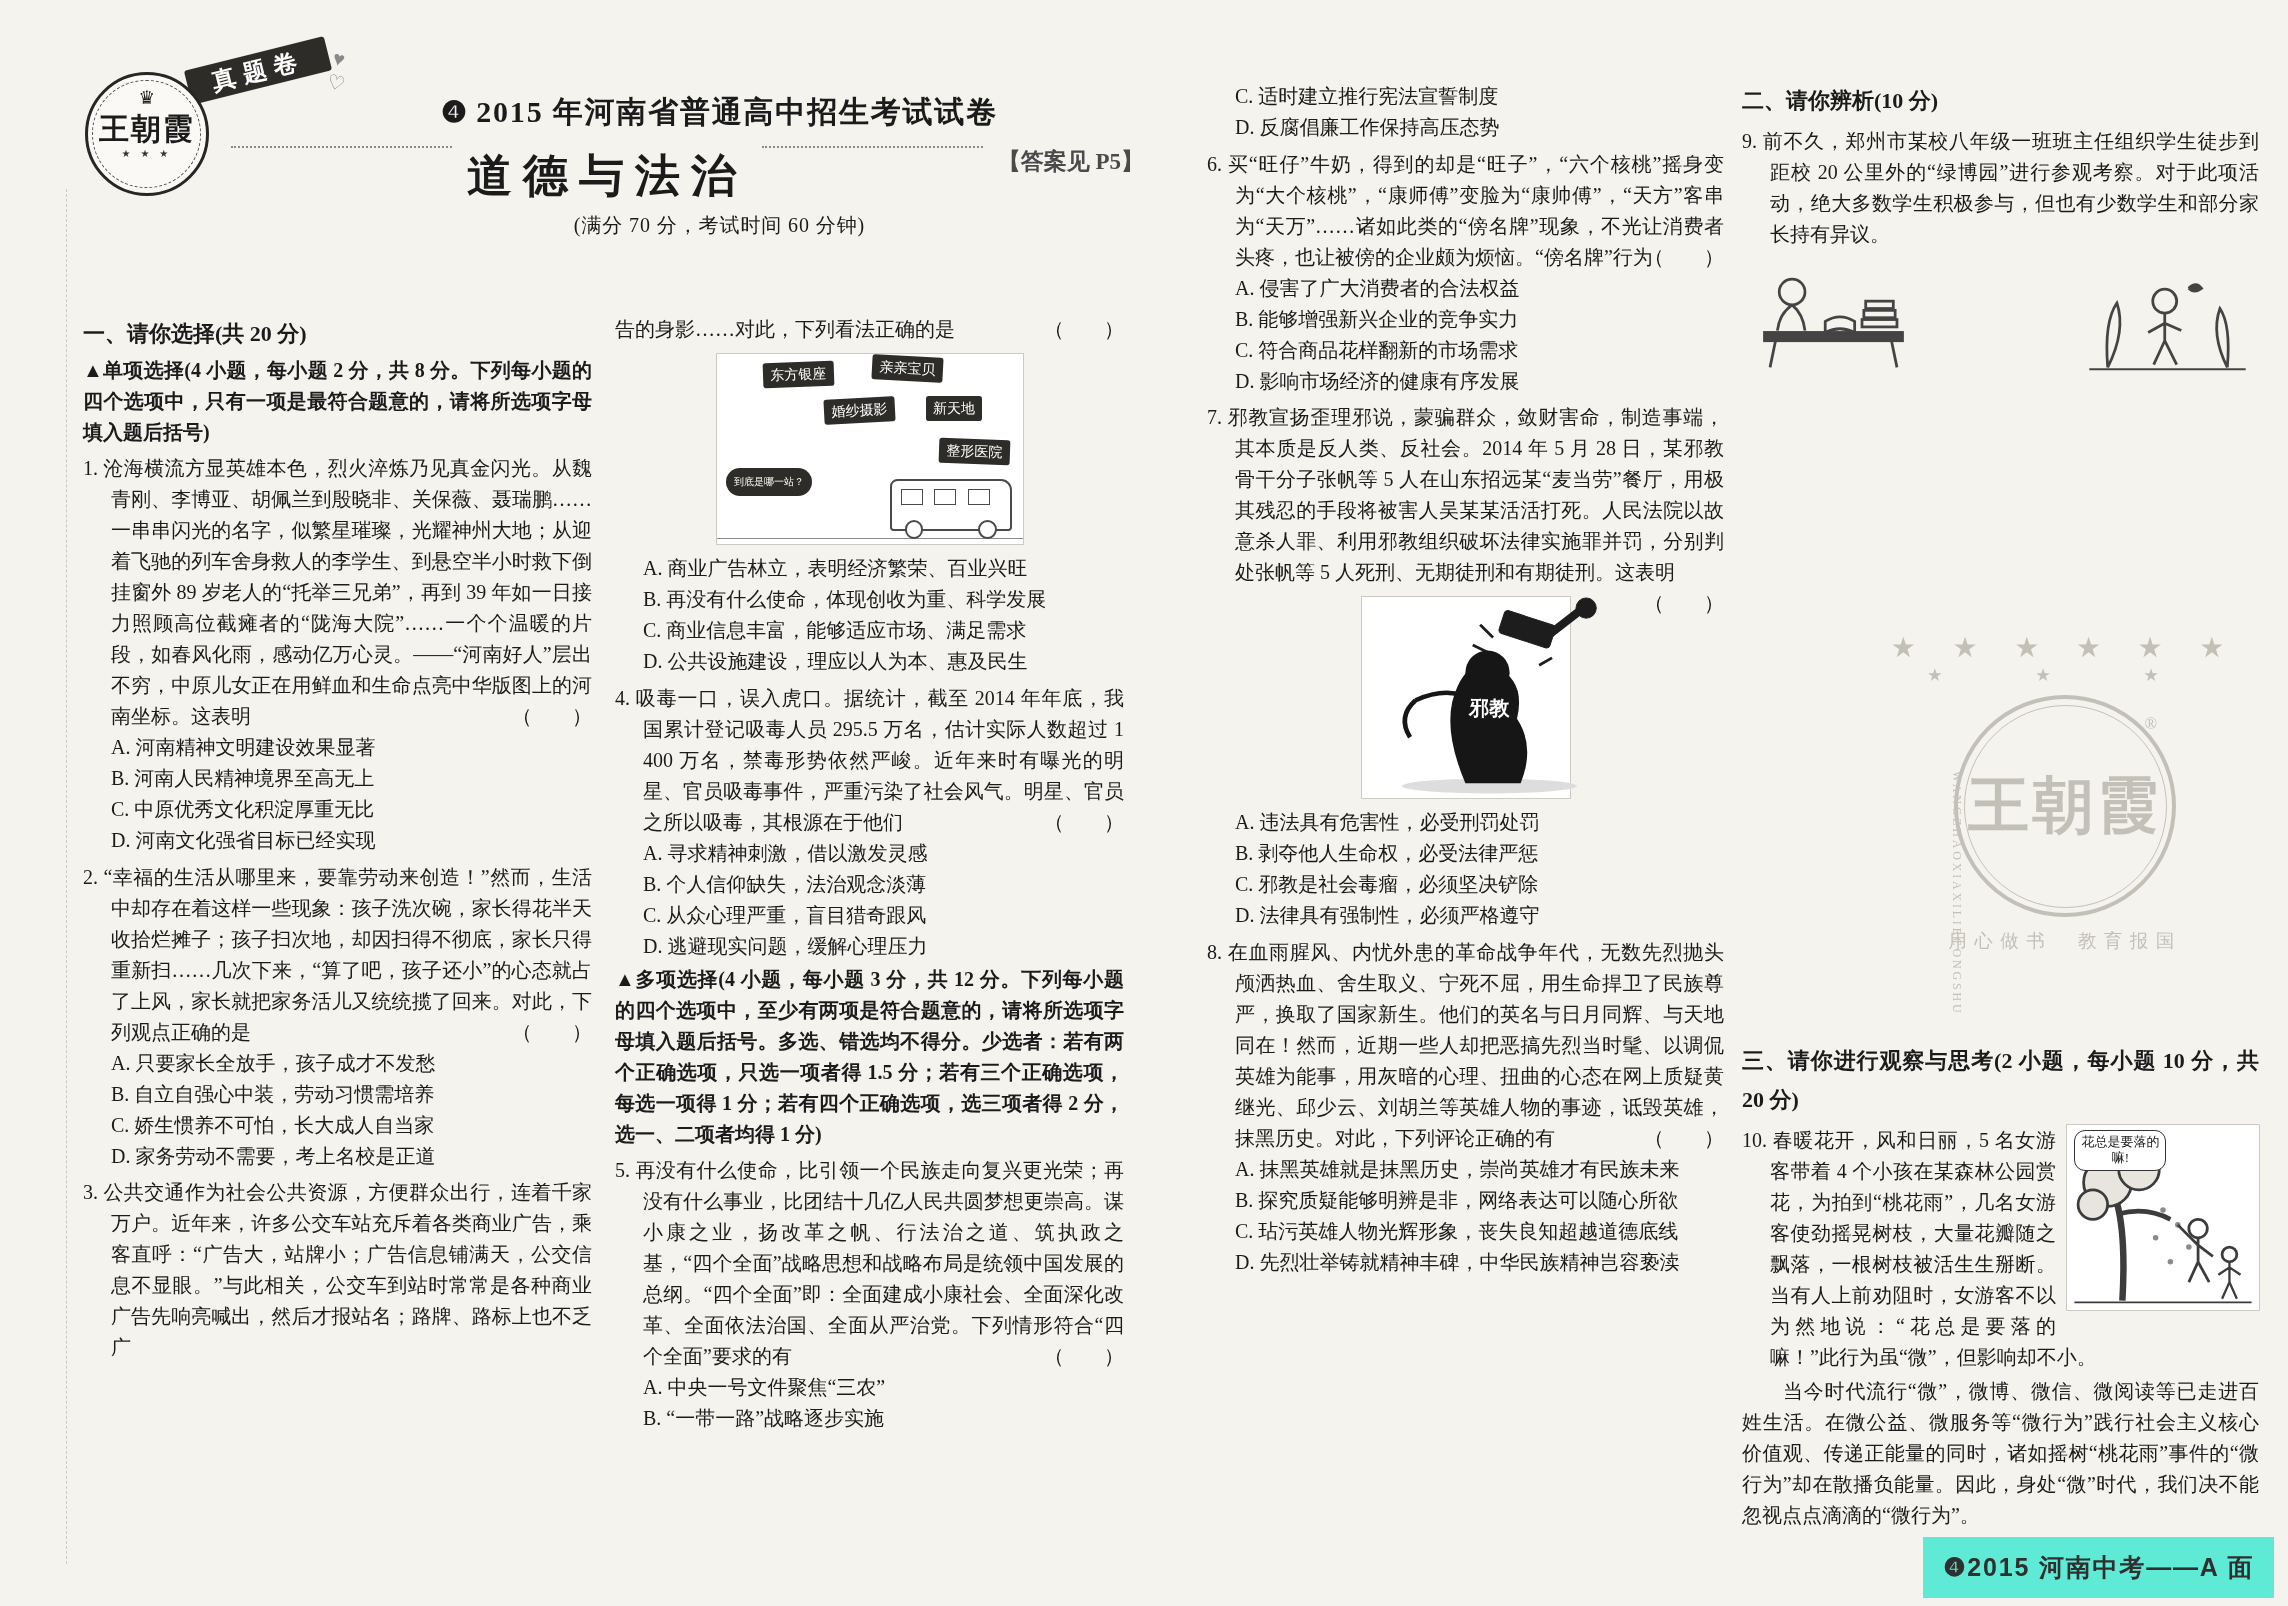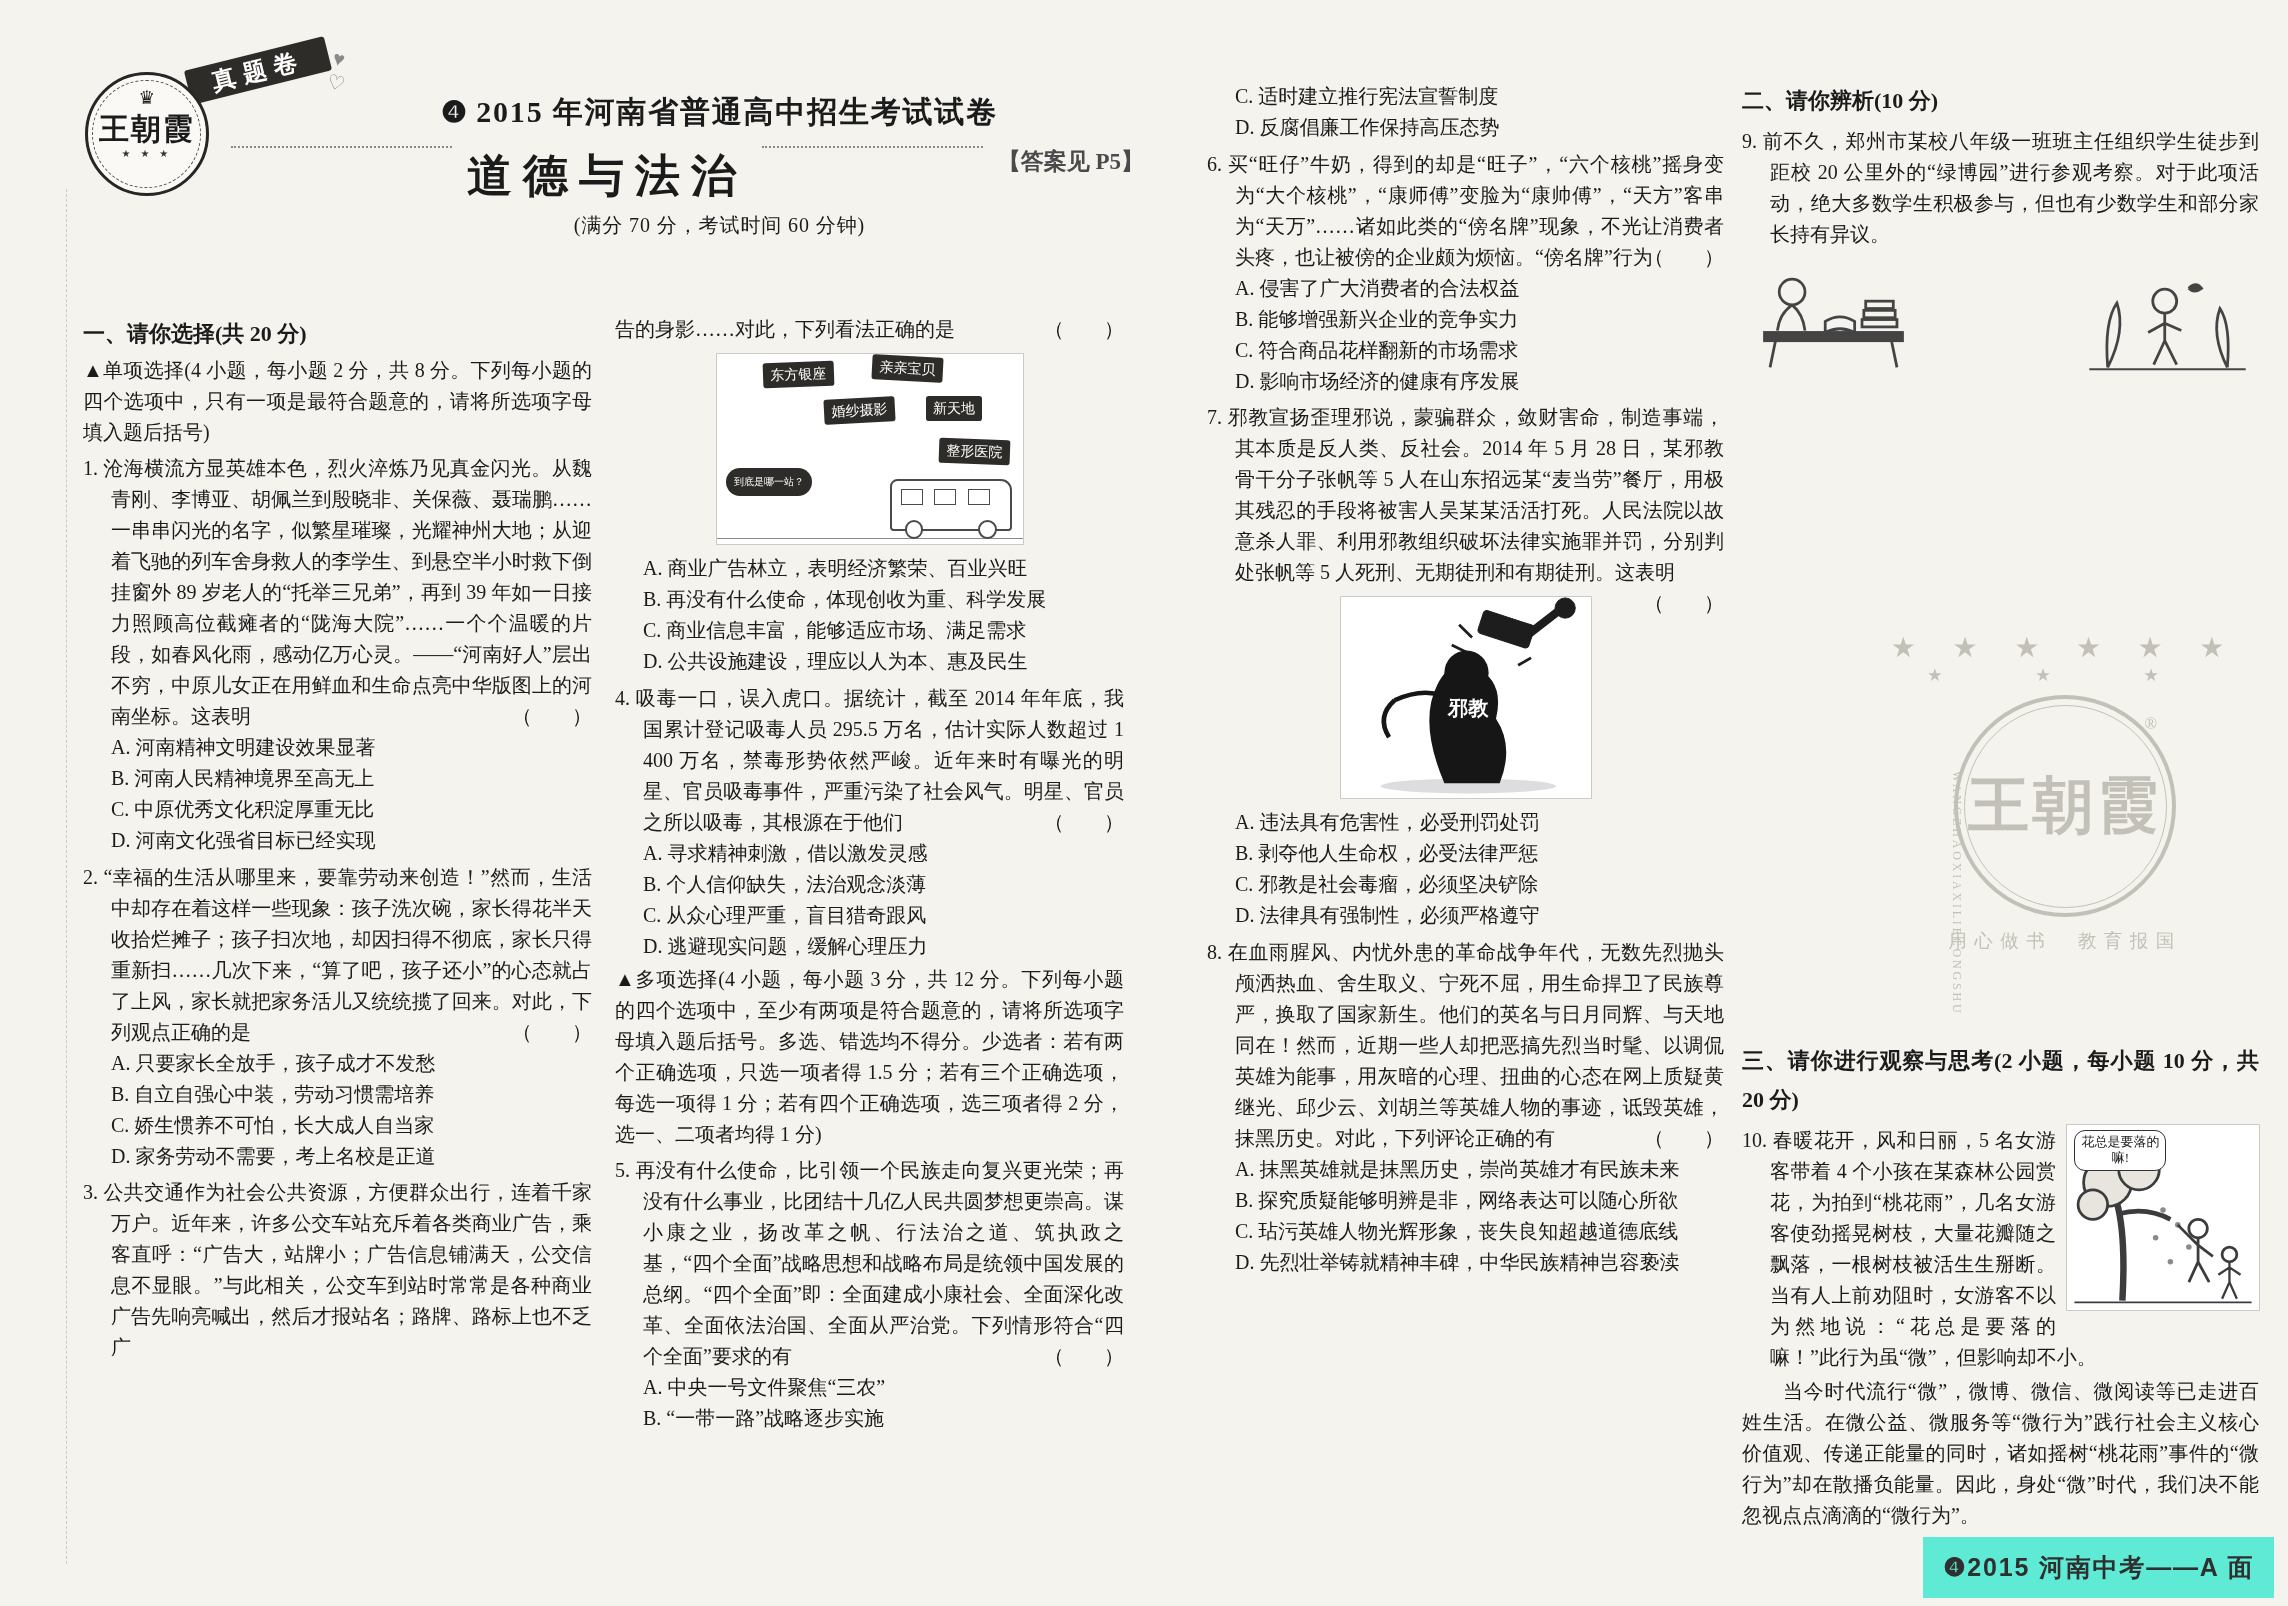--- a/index.html
+++ b/index.html
@@ -30,21 +30,21 @@
   .h-meta{margin-left:212px;text-align:center;font-size:20px;margin-top:6px;letter-spacing:0.9px}
 
   
   .col{position:absolute;width:509px;font-size:20px;line-height:31px;text-align:justify}
   .col1{left:83px;top:314px}
   .col2{left:615px;top:314px}
   .col3{left:1207px;top:81px;width:517px}
   .col4a{left:1742px;top:81px;width:517px}
   .col4b{left:1742px;top:1041px;width:517px}
   .sec-title{font-size:22px;font-weight:700;line-height:39px}
-  .note{font-weight:400;margin:1.8px 0}
+  .note{font-weight:700;margin:1.8px 0}
   .stem{padding-left:28px;text-indent:-28px;margin-top:5.5px}
   .cont{padding-left:0;text-indent:0;margin-top:0}
   .opt{padding-left:54px;text-indent:-26px}
   .bracket{float:right}
 
   
   .figure{position:relative;background:#fff;box-shadow:0 0 0 0.9px #c9c6bf;margin:9.2px auto}
   .fig-billboard{width:306px;height:190px;overflow:hidden}
   .sign{position:absolute;background:#2d2c29;color:#fff;font-size:14px;line-height:17.5px;padding:3.7px 7.4px;
         border-radius:2.8px;font-family:"Liberation Sans",sans-serif;white-space:nowrap}
@@ -57,21 +57,21 @@
         line-height:17.5px;padding:5.5px 8.3px;border-radius:14px;font-family:"Liberation Sans",sans-serif}
   .road{position:absolute;left:0;right:0;bottom:5.5px;border-top:1.8px solid #8a8a8a}
   .bus{position:absolute;right:11px;bottom:13px;width:122px;height:52px;border:2.8px solid #4a4a4a;
        border-radius:7.4px 11px 3.7px 3.7px;background:#fff}
   .bus::before,.bus::after{content:"";position:absolute;bottom:-10px;width:14.8px;height:14.8px;border:2.8px solid #4a4a4a;
        border-radius:50%;background:#fff}
   .bus::before{left:13px}.bus::after{right:13px}
   .bus .w{position:absolute;top:7.4px;width:22px;height:16.6px;border:1.8px solid #4a4a4a}
   .w1{left:9.2px}.w2{left:42px}.w3{left:76px}
 
-  .fig-cult{width:250px;height:201px}
+  .fig-cult{width:208px;height:201px}
 
   .bubbles{display:flex;gap:14.8px;margin:11px 1.8px 3.7px}
   .bubble{flex:1;border:2.8px solid #2e2e2e;background:#fff;padding:11px 11px;font-size:17.5px;line-height:25px;
           text-align:center;border-radius:48% 52% 50% 50% / 62% 62% 52% 52%}
   .doodles{display:flex;justify-content:space-between;margin-top:7.4px;padding:0 3.7px}
 
   .fig-q10{float:right;width:192px;height:185px;margin:5.5px 0 5.5px 11px;background:#fff;
            box-shadow:0 0 0 0.9px #c9c6bf;position:relative}
   .fig-q10 .fb{position:absolute;top:5.5px;left:7.4px;border:1.8px solid #333;border-radius:11px;padding:2.8px 5.5px;
            font-size:13px;line-height:16.6px;background:#fff;width:92px;text-align:center;z-index:2}

